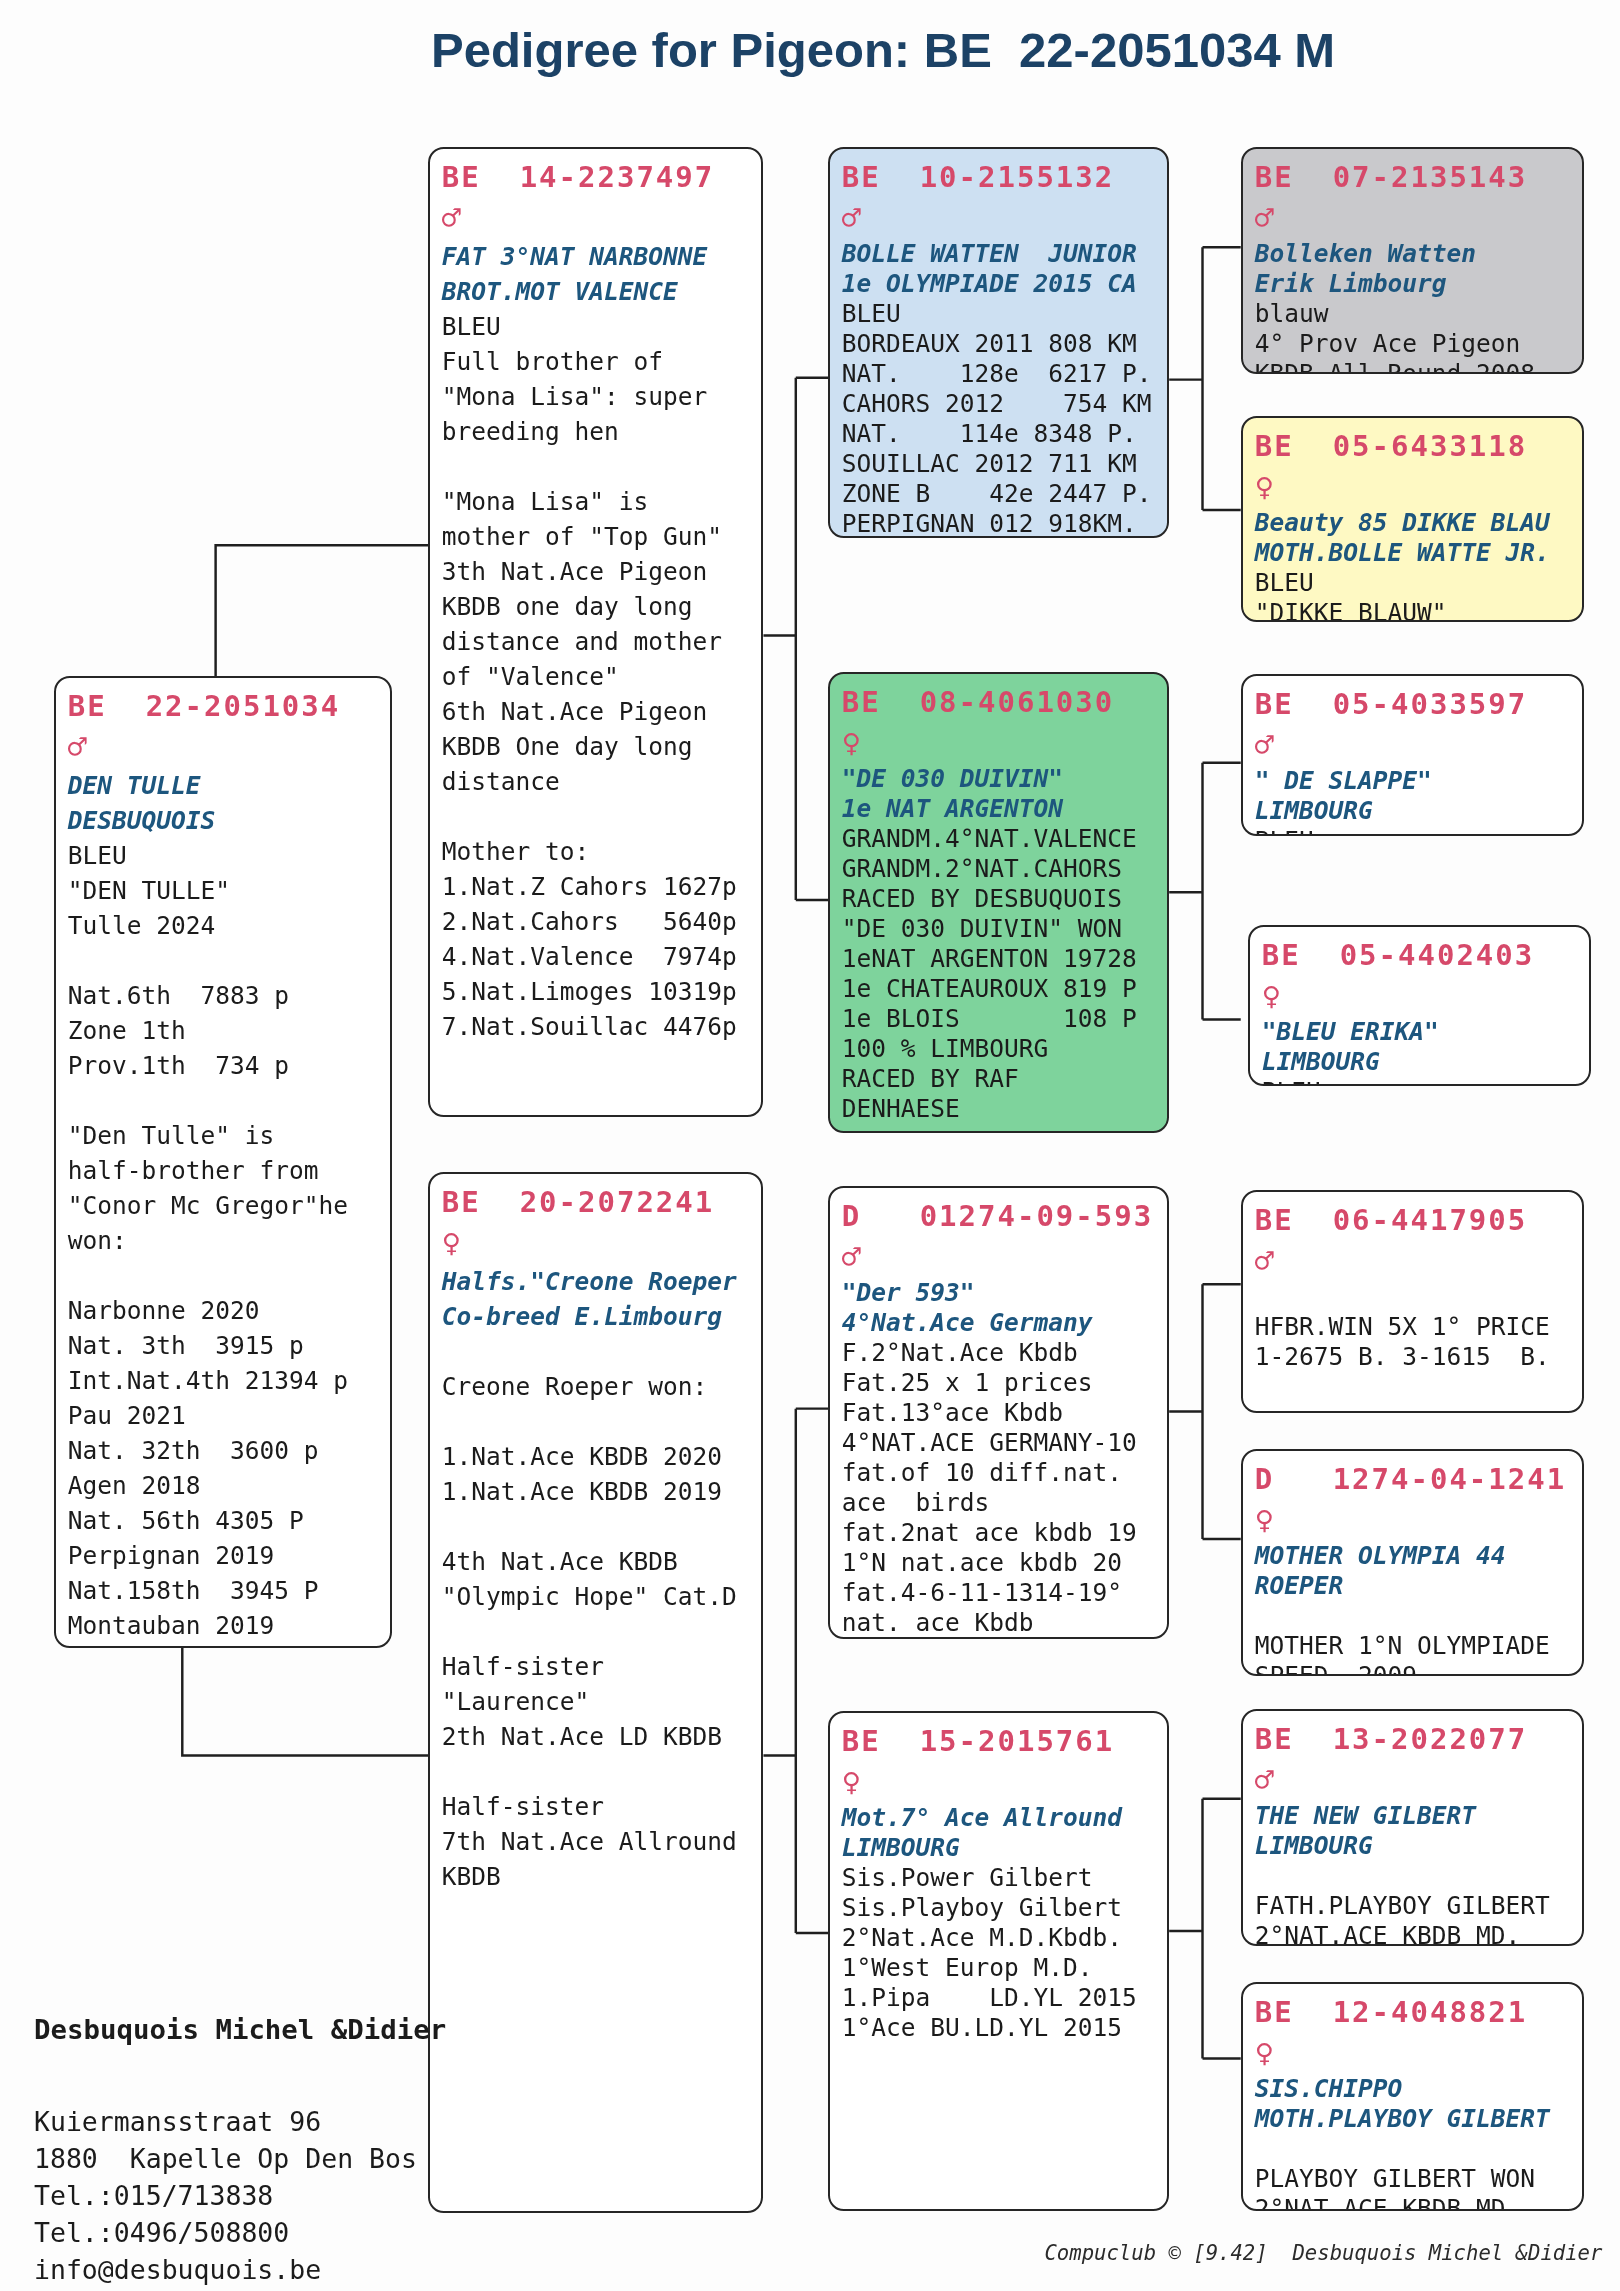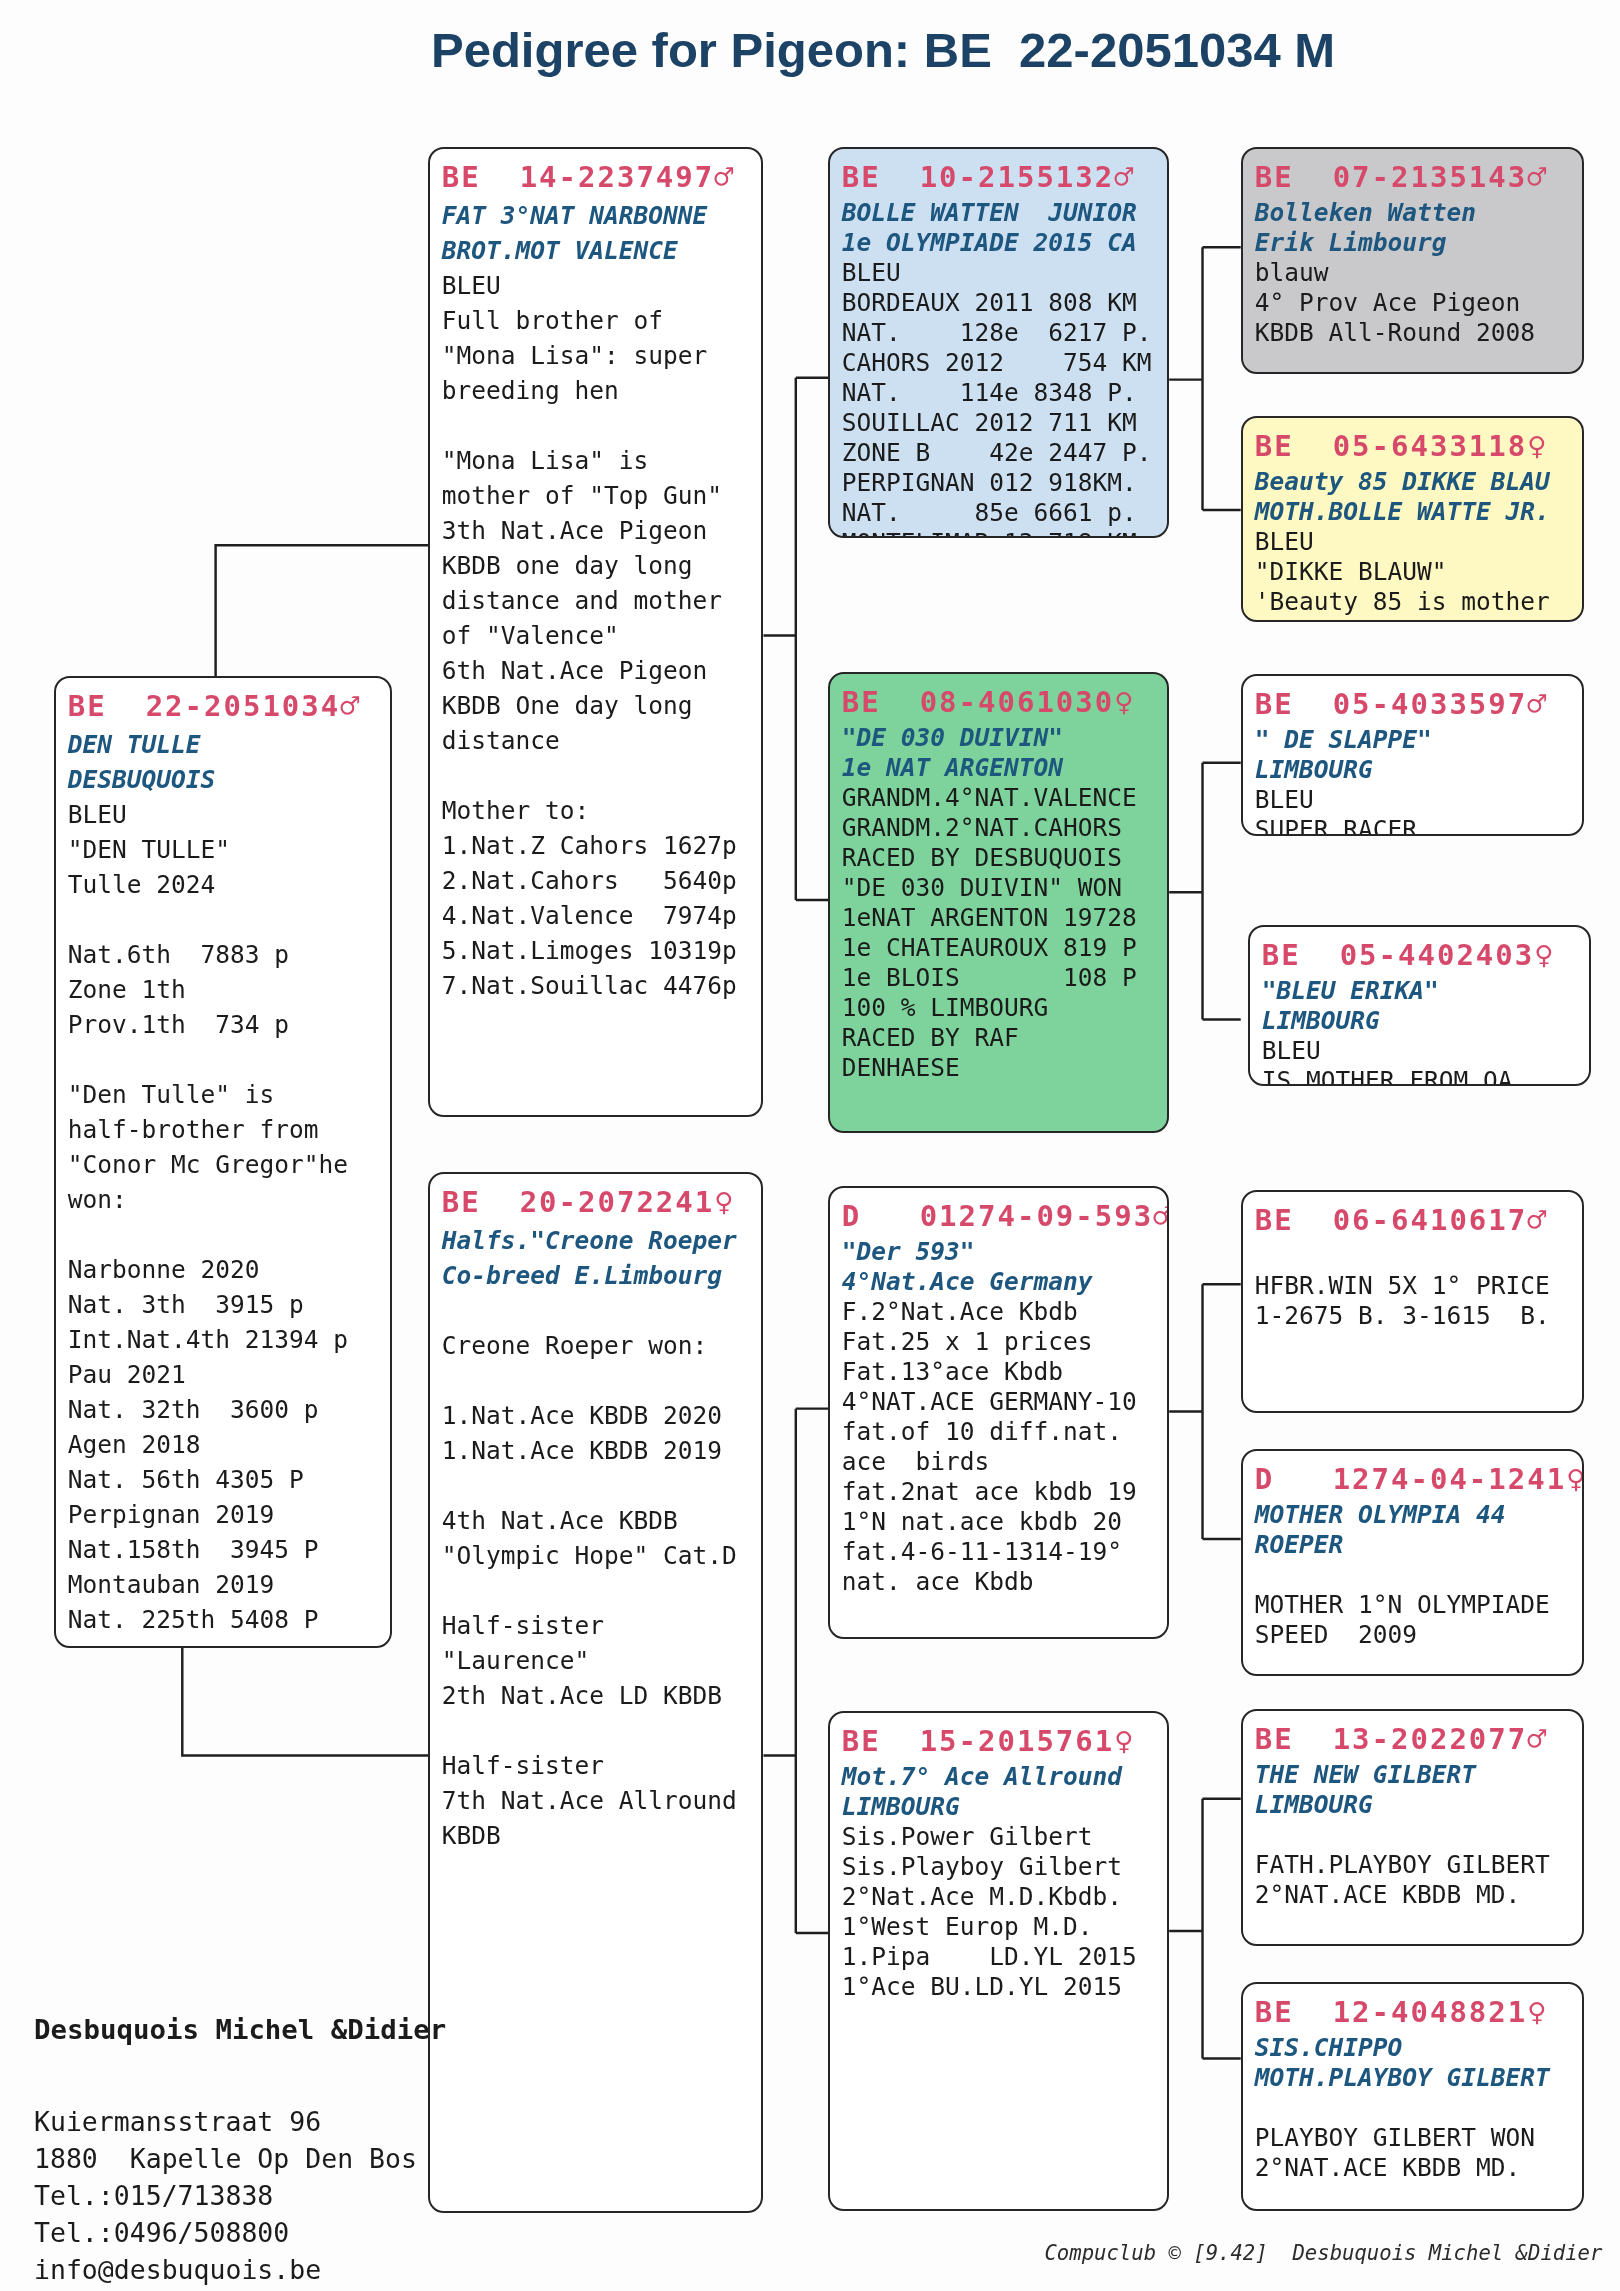--- a/index.html
+++ b/index.html
@@ -4,22 +4,22 @@
 <style>
   html,body{margin:0;padding:0;background:#ffffff;}
   #sheet{position:relative;width:1620px;height:2292px;background:#fdfdfd;overflow:hidden;
          font-family:"DejaVu Sans Mono",monospace;color:#1b1b1b;}
   #title{position:absolute;left:431px;top:21.6px;width:980px;
          font-family:"Liberation Sans",sans-serif;font-size:49px;font-weight:600;
          color:#1c4266;white-space:pre;}
   #connectors{position:absolute;left:0;top:0;width:1620px;height:2292px;}
   .box{position:absolute;box-sizing:border-box;border:2.5px solid #262626;border-radius:15.7px;
        background:#ffffff;padding:7.8px 11.8px;overflow:hidden;}
-  .hdr{display:flex;justify-content:flex-start;align-items:flex-start;
-       font-size:29px;font-weight:700;letter-spacing:2px;color:#d6496a;white-space:pre;line-height:41px;}
+  .hdr{display:flex;justify-content:space-between;align-items:flex-start;
+       font-size:29px;font-weight:700;letter-spacing:2px;color:#d6496a;white-space:pre;line-height:41px;flex-direction:column;}
   .sex{font-size:32px;letter-spacing:0;}
   .names{font-style:italic;font-weight:700;color:#1d567e;white-space:pre;font-size:24.5px;}
   .body{white-space:pre;font-size:24.5px;}
   .lg .names,.lg .body{line-height:35px;}
   .md .names,.md .body{line-height:30px;}
   .bg-blue{background:#cde0f2;}
   .bg-green{background:#7ed39c;}
   .bg-gray{background:#c9c9cc;}
   .bg-orange{background:#fef9c3;}
   #breeder{position:absolute;left:34px;top:1972px;white-space:pre;}
@@ -251,21 +251,21 @@
     </div>
     <div class="names">"BLEU ERIKA"
 LIMBOURG</div>
     <div class="body">BLEU
 IS MOTHER FROM OA
 1e NAT.      ARGENTON</div>
   </div>
 
   <div class="box md" style="left:1241px;top:1190px;width:343px;height:223px">
     <div class="hdr">
-      <span>BE  06-6410617</span>
+      <span>BE  06-4417905</span>
       <span class="sex">♂</span>
     </div>
     <div class="body">
 HFBR.WIN 5X 1° PRICE
 1-2675 B. 3-1615  B.</div>
   </div>
 
   <div class="box md" style="left:1241px;top:1449px;width:343px;height:227px">
     <div class="hdr">
       <span>D   1274-04-1241</span>

